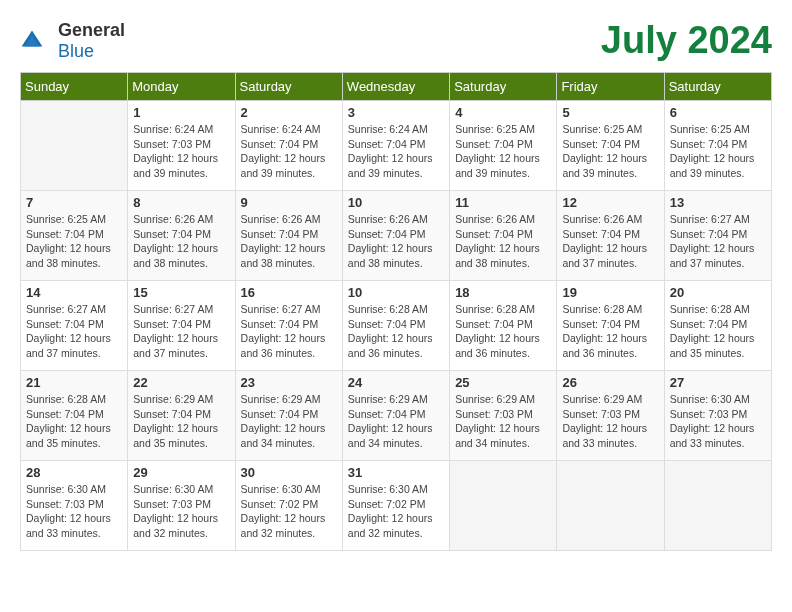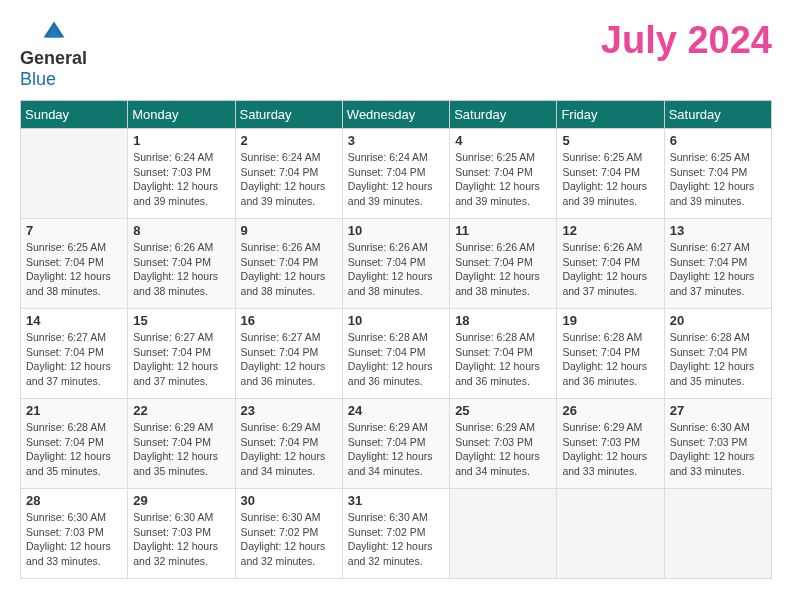--- a/index.html
+++ b/index.html
@@ -12,22 +12,21 @@
     }
     .header-area {
       display: flex;
       justify-content: space-between;
       align-items: flex-start;
       margin-bottom: 10px;
     }
     .logo {
       display: flex;
       align-items: center;
-      gap: 4px;
-      flex-direction: column;
+      gap: 14px;
     }
     .logo-text-general {
       font-size: 18px;
       font-weight: bold;
       color: #333;
     }
     .logo-text-blue {
       font-size: 18px;
       font-weight: normal;
       color: #1a6fad;
@@ -35,34 +34,34 @@
     .logo-icon {
       width: 24px;
       height: 24px;
     }
     .title-area {
       text-align: right;
     }
     .month-title {
       font-size: 38px;
       font-weight: bold;
-      color: #ec4899;
+      color: #15803d;
       line-height: 1.1;
     }
     .location-title {
       font-size: 16px;
       color: #555;
     }
     .calendar {
       width: 100%;
       border-collapse: collapse;
       font-size: 11px;
     }
     .calendar th {
-      background-color: #0f766e;
+      background-color: #4d7c0f;
       color: white;
       padding: 6px 4px;
       text-align: left;
       font-size: 13px;
       font-weight: normal;
       border: 1px solid #ccc;
     }
     .calendar td {
       border: 1px solid #ddd;
       vertical-align: top;

